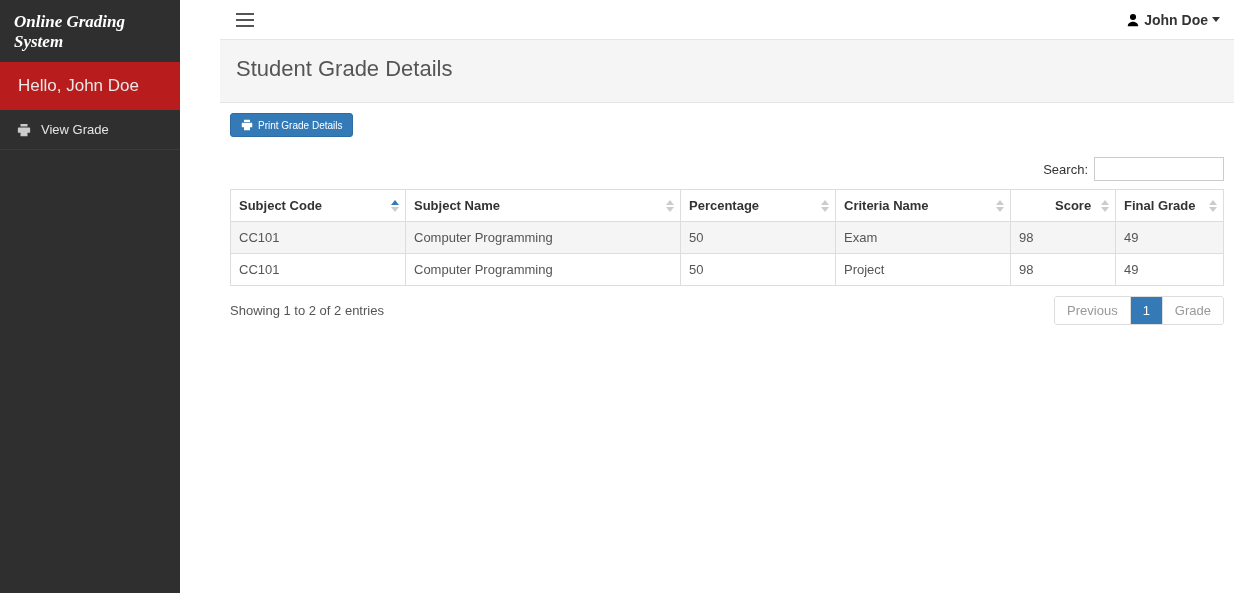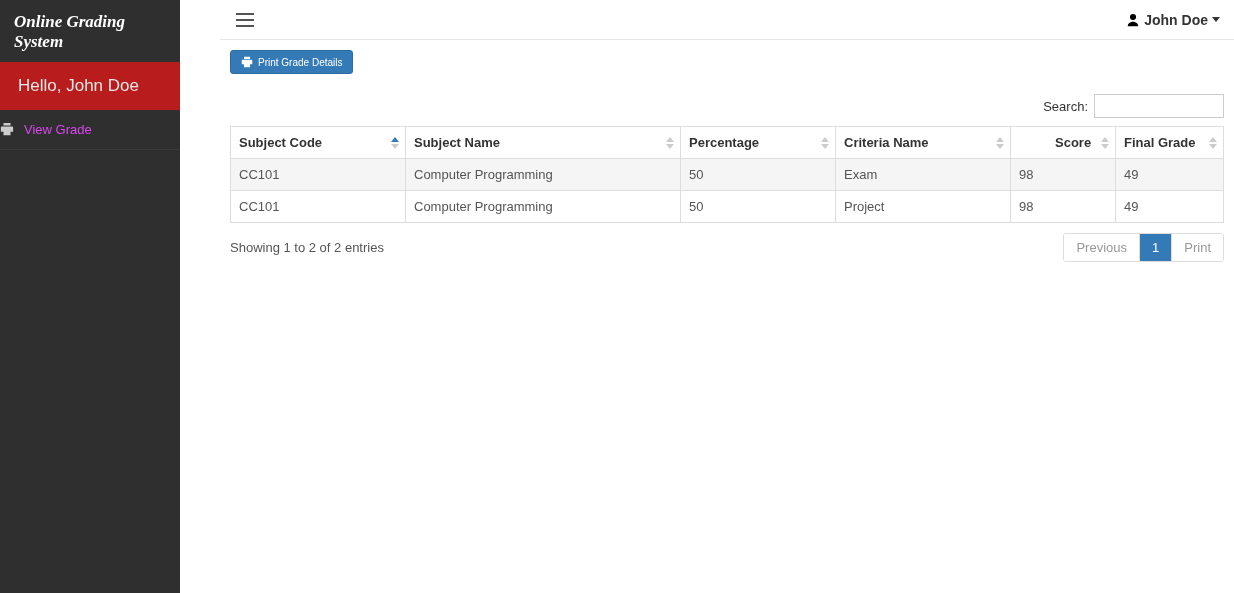--- a/index.html
+++ b/index.html
@@ -27,23 +27,23 @@
   color: #fff;
 }
 .greeting {
   background: #b91c1c;
   padding: 14px 18px;
   font-size: 17px;
   color: #e8e8e8;
 }
 .nav-item {
   display: flex;
-  align-items: flex-start;
-  padding: 12px 0;
-  color: #d946ef;
+  align-items: flex-end;
+  padding: 12px 17px;
+  color: #e5e5e5;
   font-size: 13px;
   cursor: pointer;
   border-bottom: 1px solid #3a3a3a;
 }
 .nav-item .icn { margin-right: 10px; display:inline-flex; }
 .main { flex: 1; display: flex; flex-direction: column; background:#fff; }
 .topbar {
   height: 40px;
   border-bottom: 1px solid #e5e5e5;
   display: flex;
@@ -196,20 +196,21 @@
         <span class="icn">
           <svg width="14" height="14" viewBox="0 0 16 16" fill="#000">
               <path d="M8 8a3.5 3.5 0 1 0 0-7 3.5 3.5 0 0 0 0 7zm-6 7c0-3 3-5 6-5s6 2 6 5H2z"></path>
             </svg>
         </span>
         <span>John Doe</span>
         <span class="caret"></span>
       </div>
     </div>
 
+    <div class="page-header">Student Grade Details</div>
 
     <div class="content">
       <button class="btn-primary">
         <span class="icn">
           <svg width="12" height="12" viewBox="0 0 16 16" fill="#fff">
               <path d="M4 1h8v3H4zM2 5h12a1 1 0 0 1 1 1v5h-3v4H4v-4H1V6a1 1 0 0 1 1-1zm3 7h6v3H5z"></path>
             </svg>
         </span>
         <span>Print Grade Details</span>
       </button>
@@ -284,18 +285,18 @@
             <td>49</td>
           </tr>
         </tbody>
       </table>
 
       <div class="table-footer">
         <div class="info">Showing 1 to 2 of 2 entries</div>
         <div class="pagination">
           <div class="pg">Previous</div>
           <div class="pg active">1</div>
-          <div class="pg">Print</div>
+          <div class="pg">Grade</div>
         </div>
       </div>
     </div>
   </main>
 </div>
 
 </body></html>

